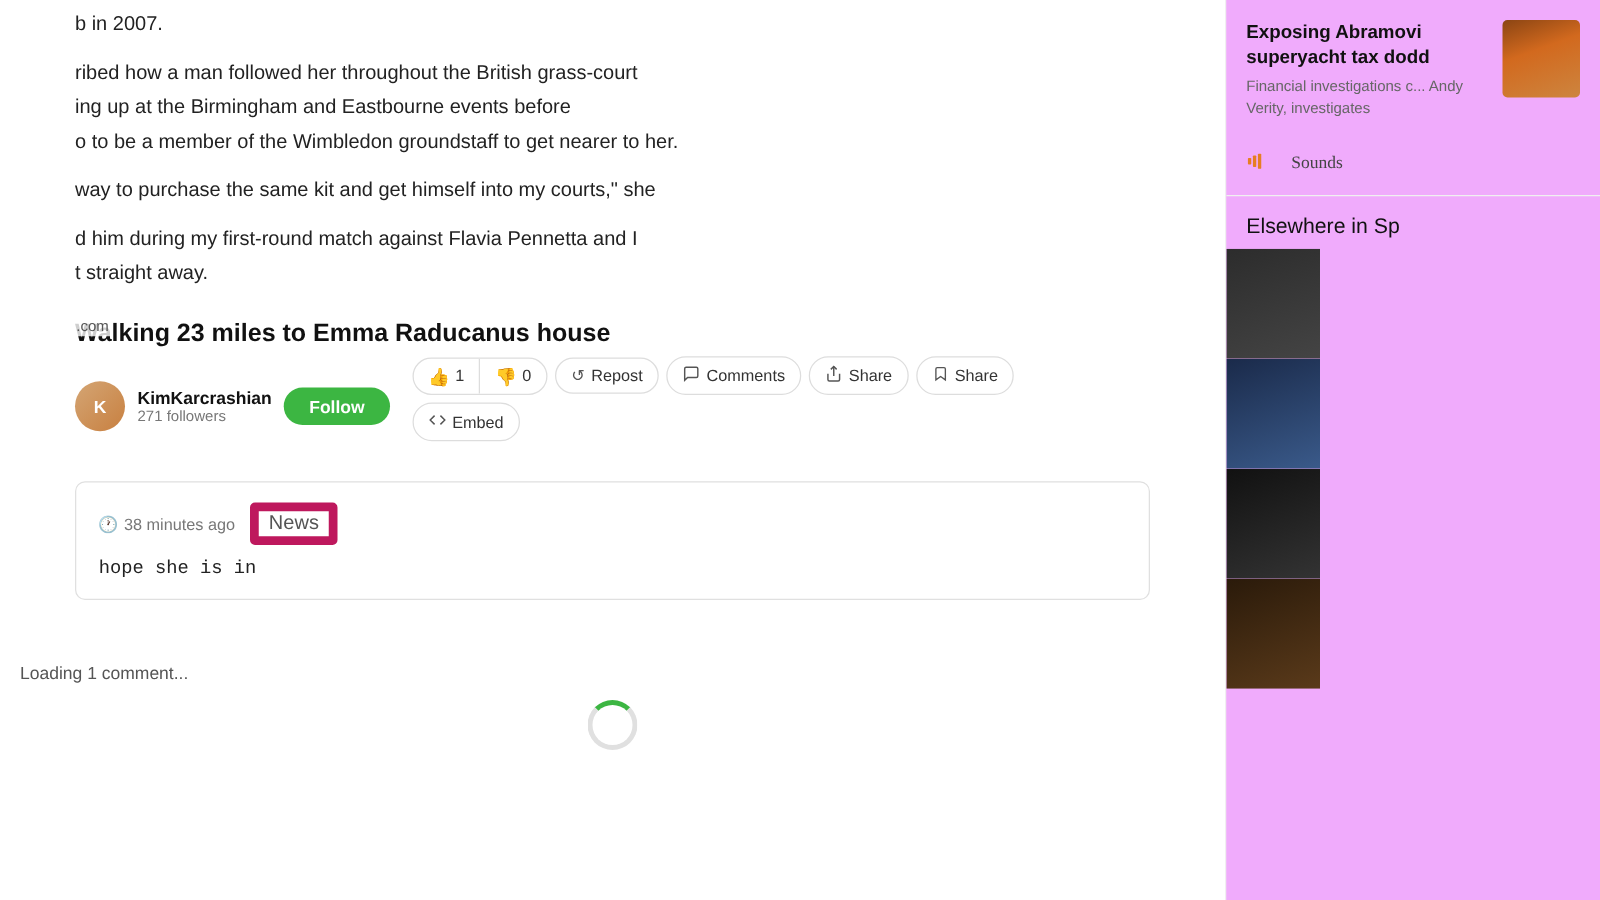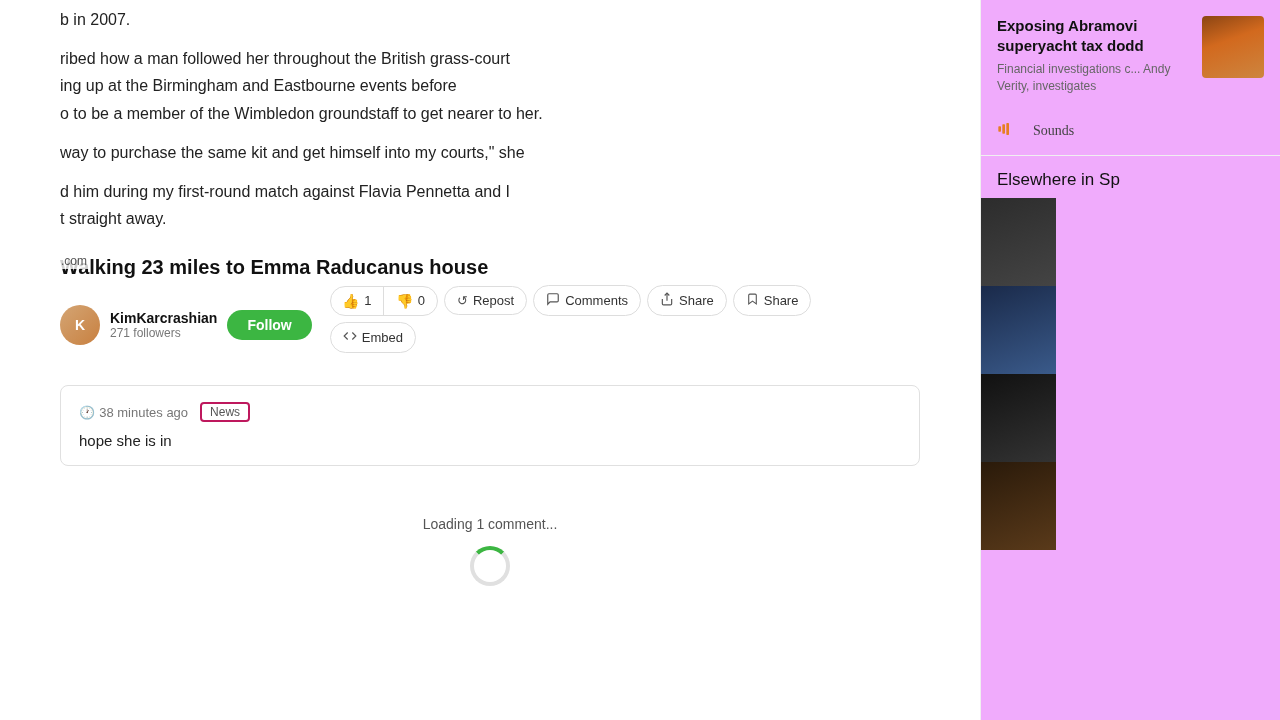--- a/index.html
+++ b/index.html
@@ -164,35 +164,35 @@
       gap: 4px;
     }
 
     .clock-icon {
       font-size: 13px;
       color: #aaa;
     }
 
     .news-badge {
       display: inline-block;
-      border: 2px solid #be185d;
+      border: 7px solid #be185d;
       border-radius: 4px;
       padding: 1px 8px;
-      font-size: 12px;
+      font-size: 16px;
       color: #555;
       margin-left: 6px;
     }
 
     .comment-text {
       font-size: 15px;
       color: #222;
+      font-family: Liberation Mono, monospace;
     }
 
     .loading-section {
-      text-align: center;
       padding: 30px 16px;
       color: #555;
       font-size: 14px;
     }
 
     .spinner-container {
       display: flex;
       justify-content: center;
       margin-top: 14px;
     }

